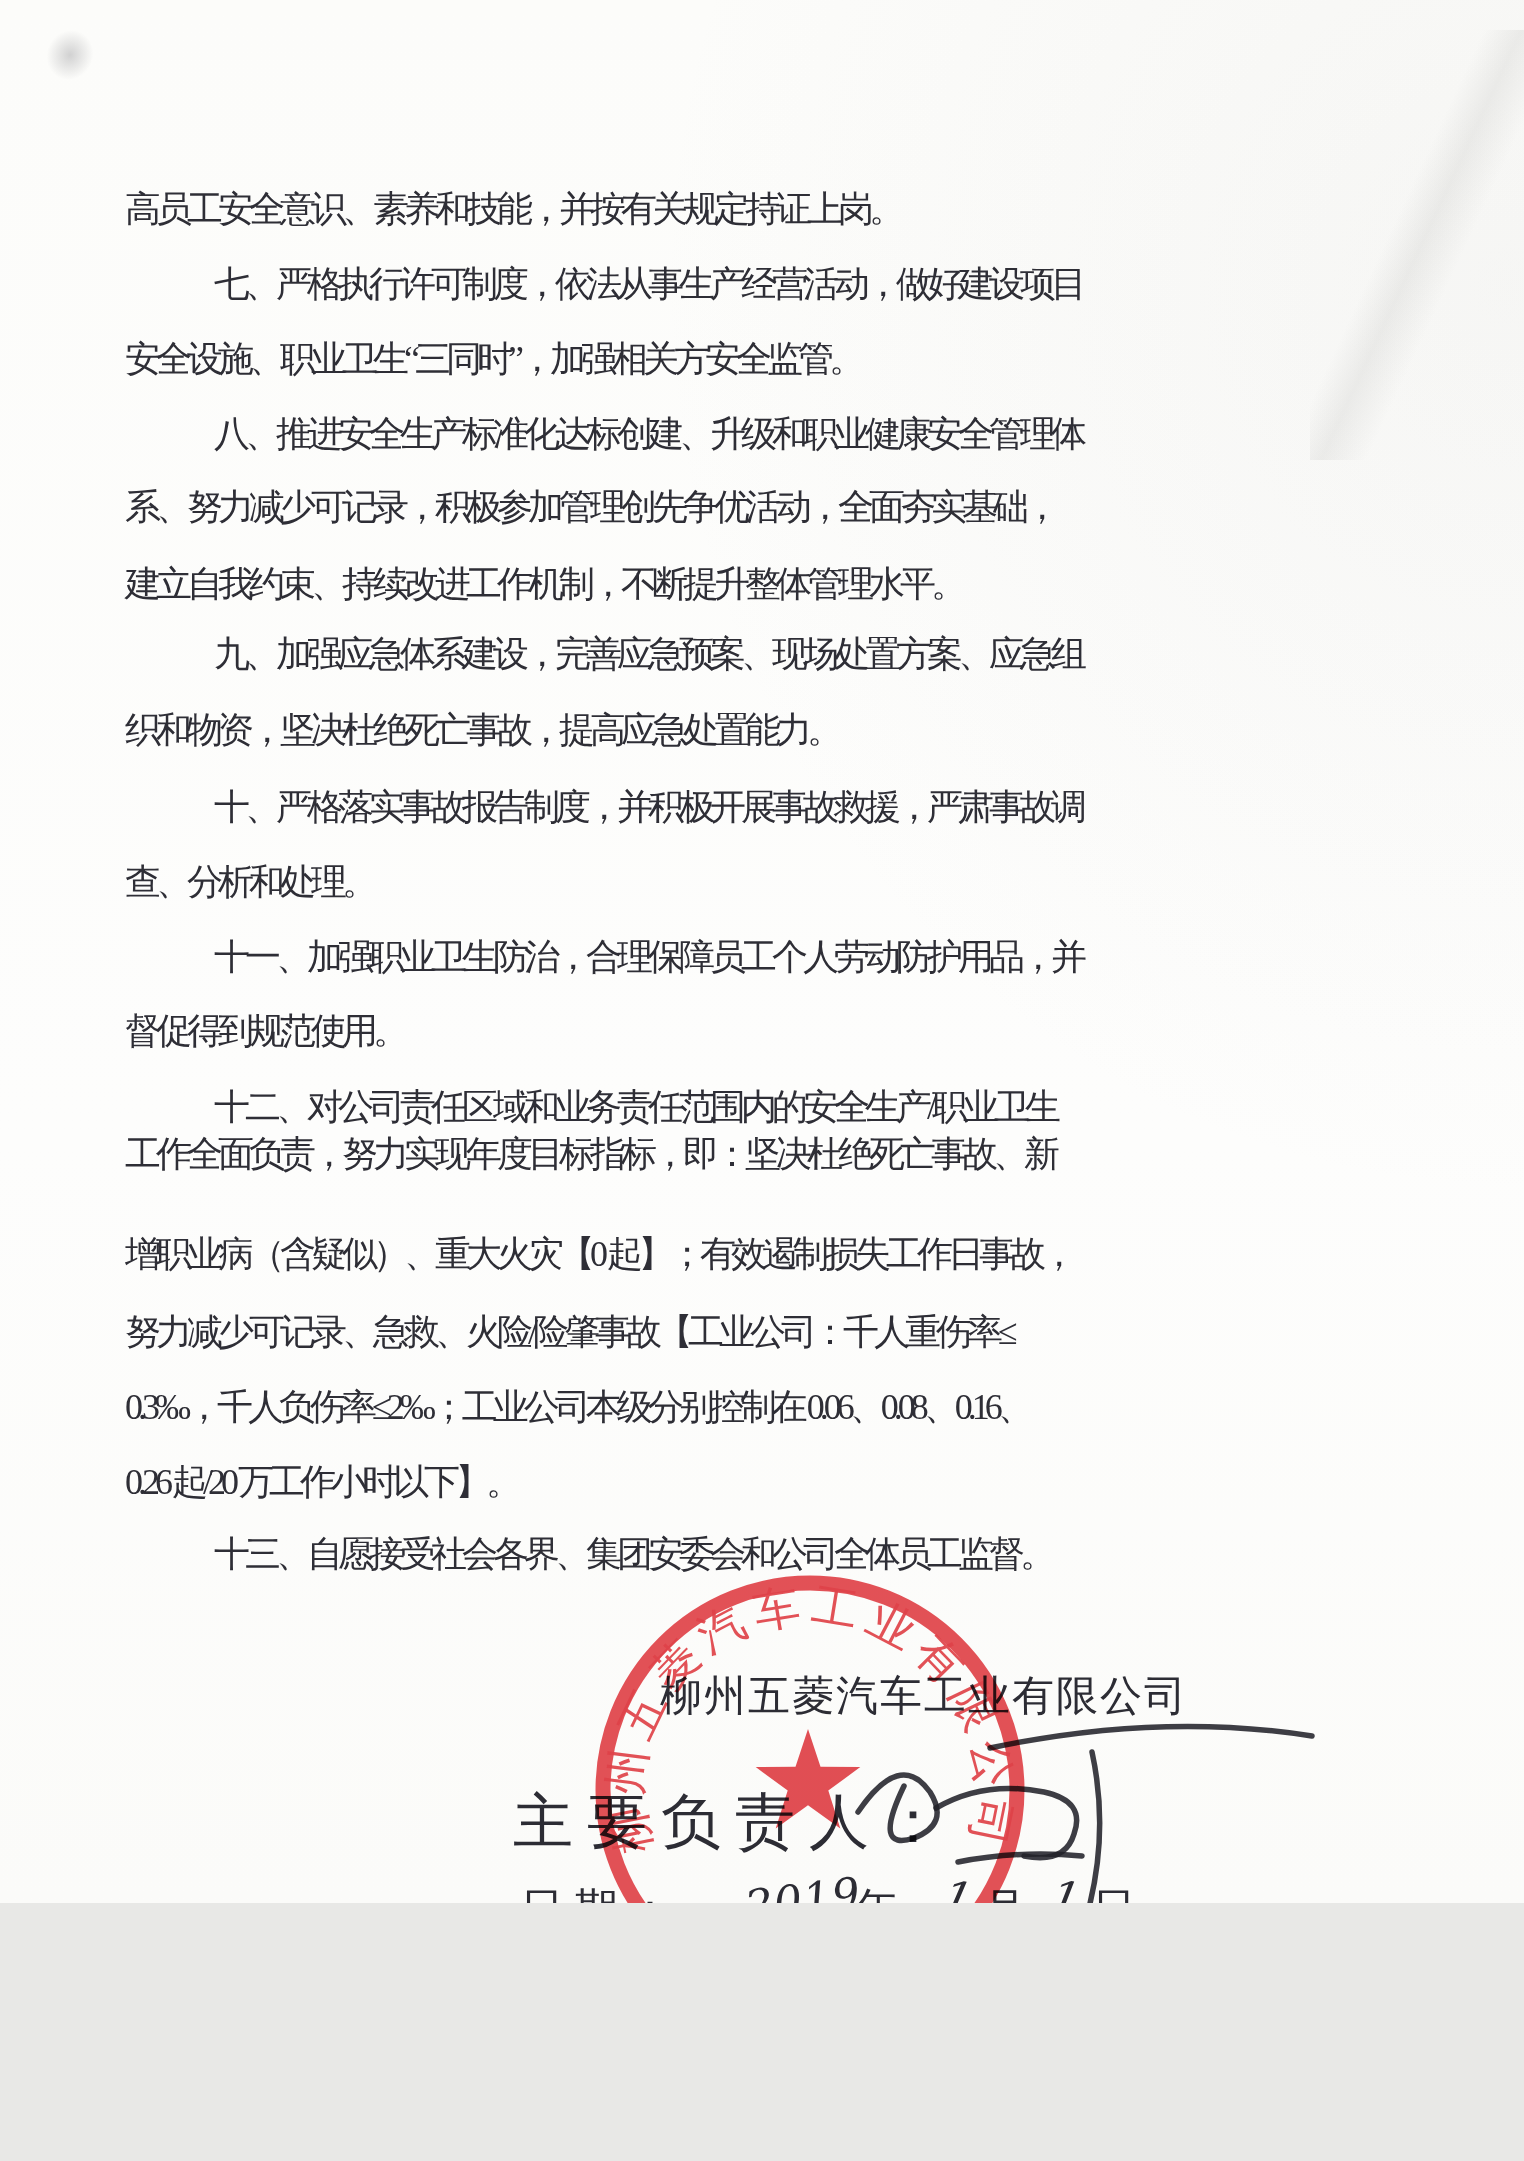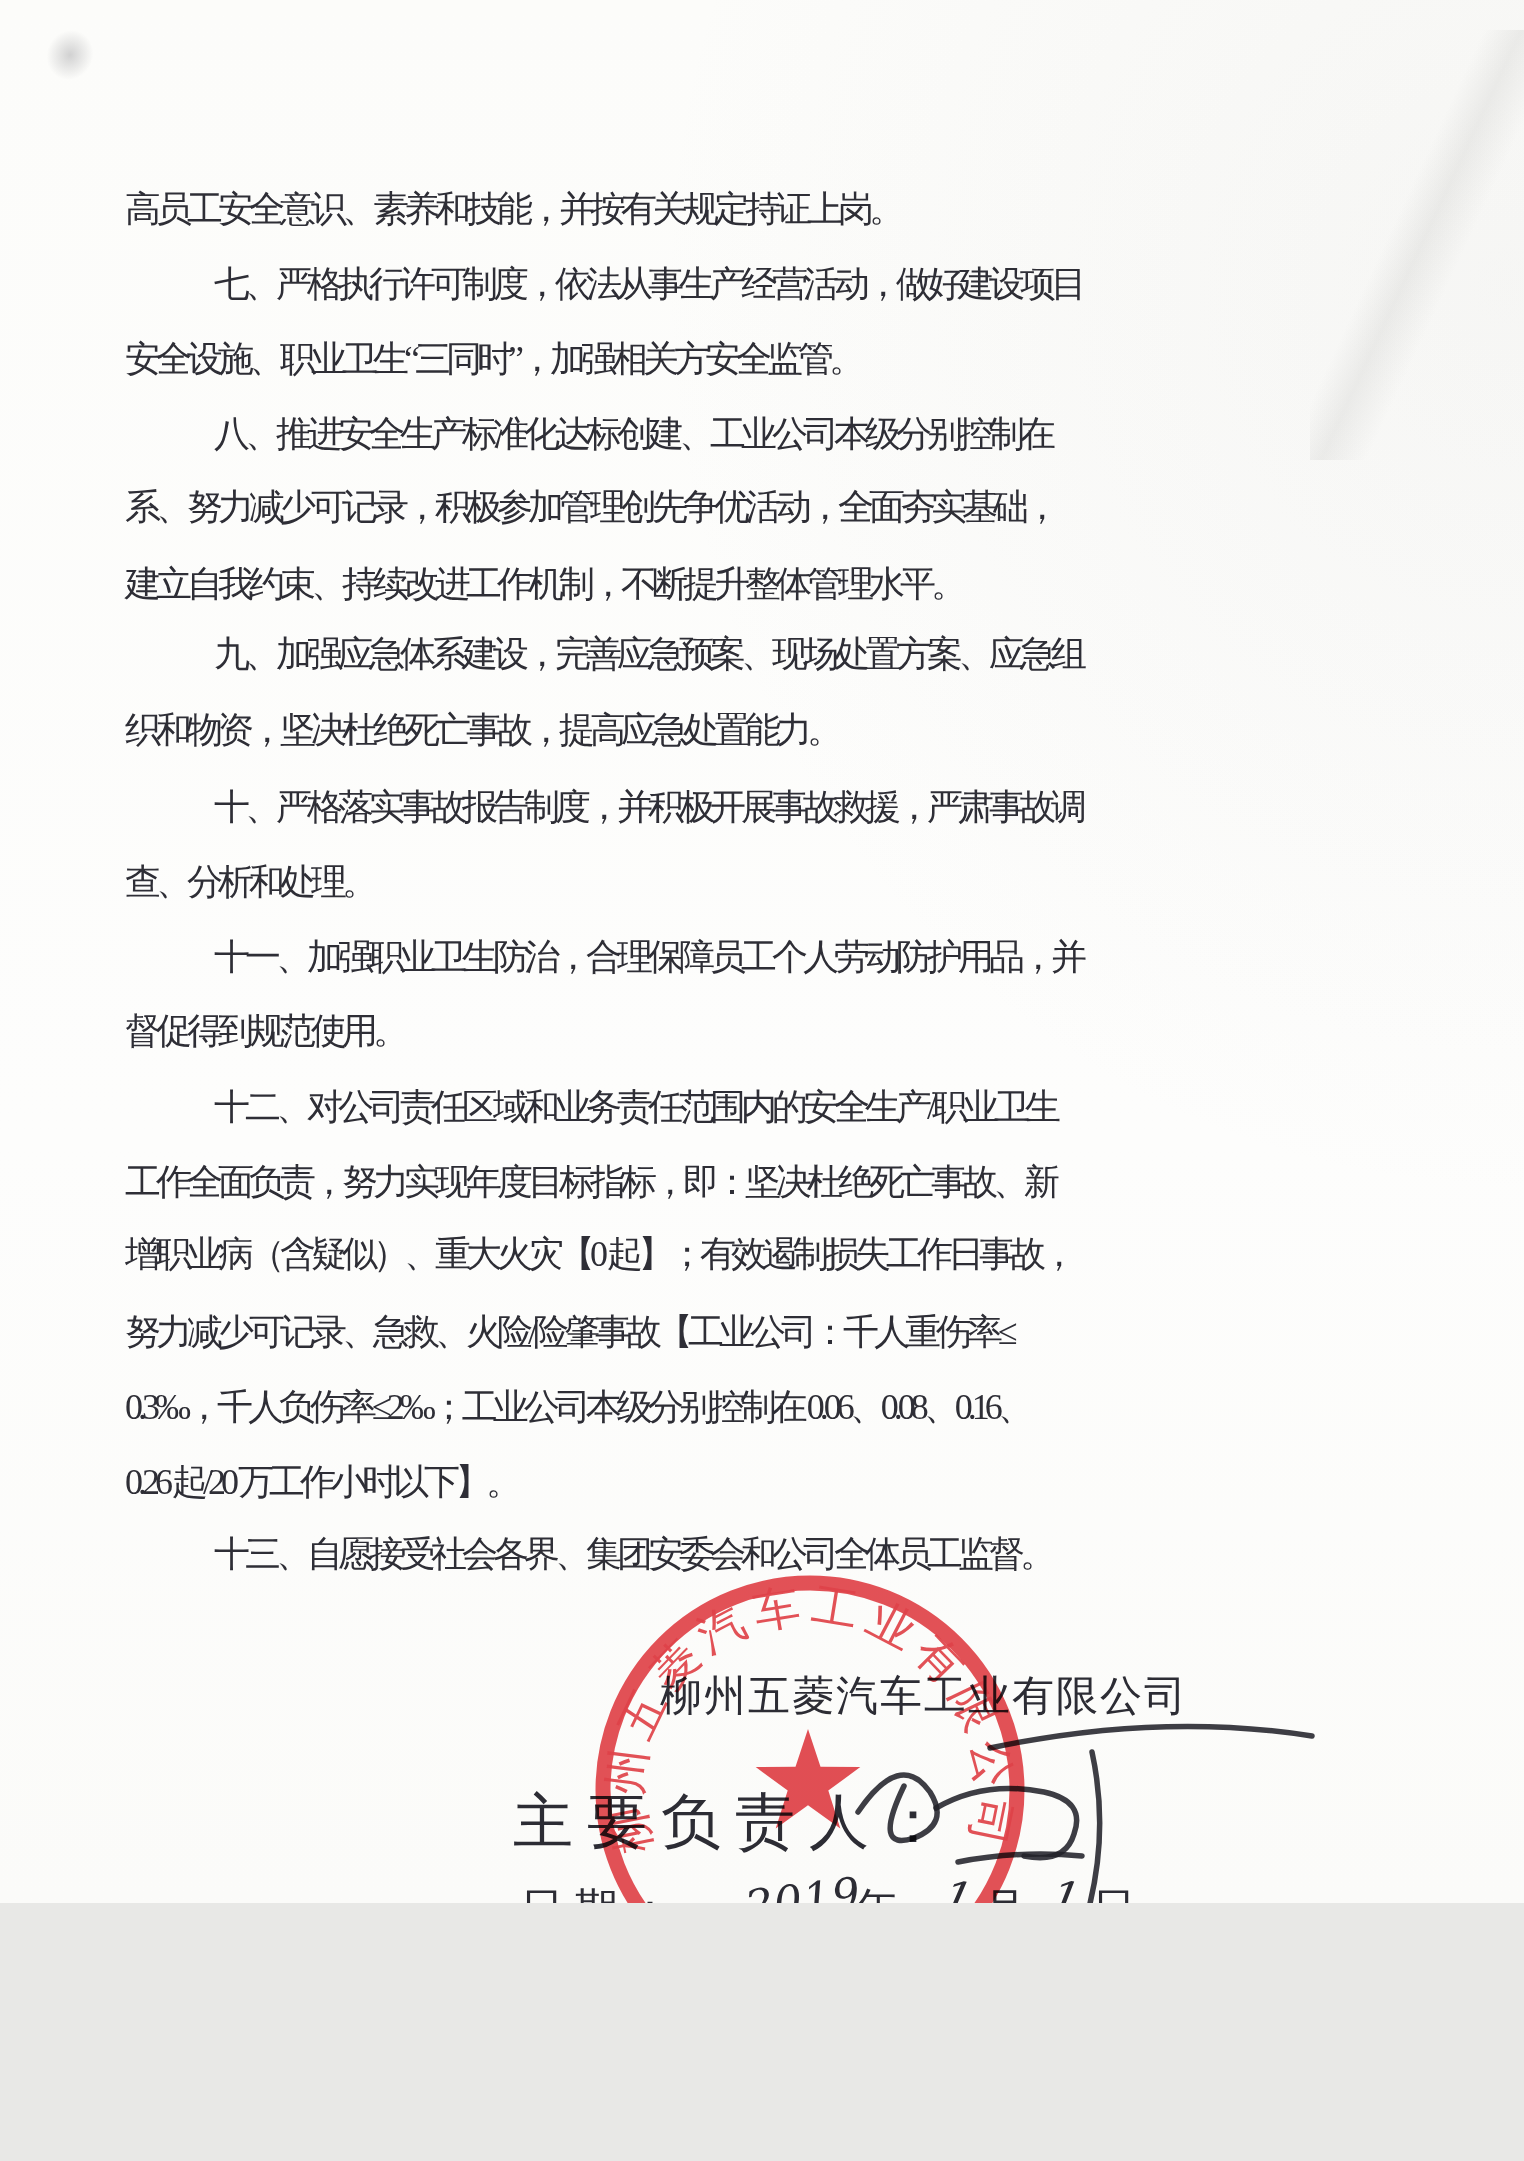--- a/index.html
+++ b/index.html
@@ -85,31 +85,31 @@
 <div class="page">
 
   <div class="smudge-a"></div>
   <div class="streak"></div>
   <div class="speck-1"></div>
   <div class="speck-2"></div>
 
   <div class="text-line" style="top:182px">高员工安全意识、素养和技能，并按有关规定持证上岗。</div>
   <div class="text-line indent" style="top:257px">七、严格执行许可制度，依法从事生产经营活动，做好建设项目</div>
   <div class="text-line" style="top:332px">安全设施、职业卫生“三同时”，加强相关方安全监管。</div>
-  <div class="text-line indent" style="top:407px">八、推进安全生产标准化达标创建、工业公司本级分别控制在</div>
+  <div class="text-line indent" style="top:407px">八、推进安全生产标准化达标创建、升级和职业健康安全管理体</div>
   <div class="text-line" style="top:480px">系、努力减少可记录，积极参加管理创先争优活动，全面夯实基础，</div>
   <div class="text-line" style="top:557px">建立自我约束、持续改进工作机制，不断提升整体管理水平。</div>
   <div class="text-line indent" style="top:627px">九、加强应急体系建设，完善应急预案、现场处置方案、应急组</div>
   <div class="text-line" style="top:703px">织和物资，坚决杜绝死亡事故，提高应急处置能力。</div>
   <div class="text-line indent" style="top:780px">十、严格落实事故报告制度，并积极开展事故救援，严肃事故调</div>
   <div class="text-line" style="top:855px">查、分析和处理。</div>
   <div class="text-line indent" style="top:930px">十一、加强职业卫生防治，合理保障员工个人劳动防护用品，并</div>
   <div class="text-line" style="top:1004px">督促得到规范使用。</div>
   <div class="text-line indent" style="top:1080px">十二、对公司责任区域和业务责任范围内的安全生产/职业卫生</div>
-  <div class="text-line" style="top:1155px">工作全面负责，努力实现年度目标指标，即：坚决杜绝死亡事故、新</div>
+  <div class="text-line" style="top:1127px">工作全面负责，努力实现年度目标指标，即：坚决杜绝死亡事故、新</div>
   <div class="text-line" style="top:1227px">增职业病（含疑似）、重大火灾【0 起】；有效遏制损失工作日事故，</div>
   <div class="text-line" style="top:1305px">努力减少可记录、急救、火险/险肇事故【工业公司：千人重伤率≤</div>
   <div class="text-line" style="top:1380px">0.3‰，千人负伤率≤2‰；工业公司本级分别控制在 0.06、0.08、0.16、</div>
   <div class="text-line" style="top:1455px">0.26 起/20 万工作小时以下】。</div>
   <div class="text-line indent" style="top:1527px">十三、自愿接受社会各界、集团安委会和公司全体员工监督。</div>
 
   <div class="sig-company">柳州五菱汽车工业有限公司</div>
   <div class="sig-principal">主要负责人：</div>
 
   <div class="sig-date">

